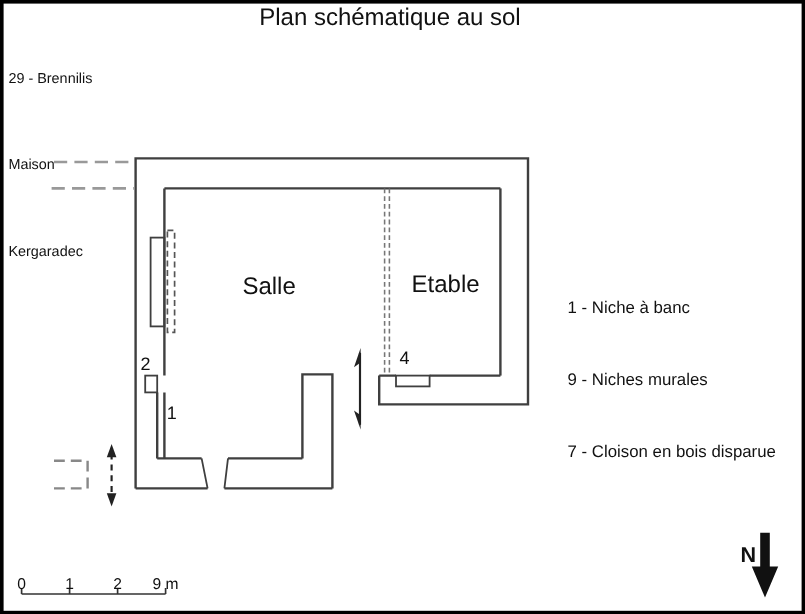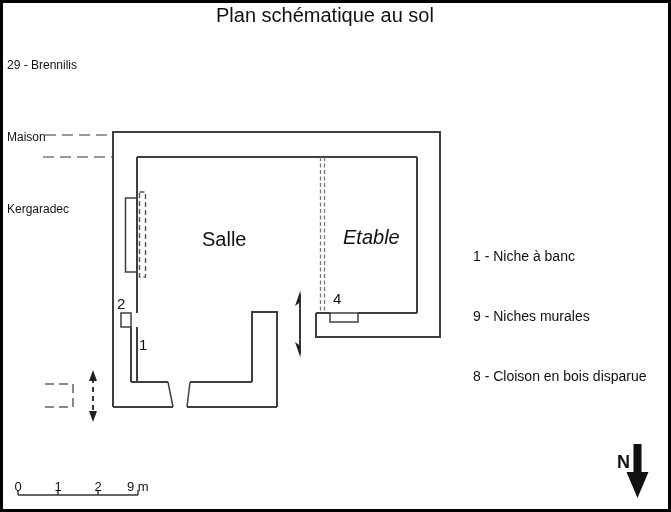--- a/index.html
+++ b/index.html
@@ -85,30 +85,30 @@
   </svg>
 
   <div class="txt loc" style="left:7px;top:5px;">
     <div>29 - Brennilis</div>
     <div>Maison</div>
     <div>Kergaradec</div>
   </div>
   <div class="txt title" style="left:216px;top:4px;">Plan schématique au sol</div>
 
   <div class="txt room" style="left:202px;top:228px;">Salle</div>
-  <div class="txt room" style="left:343px;top:226px;font-style:italic;">Etable</div>
+  <div class="txt room" style="left:343px;top:226px;">Etable</div>
 
   <div class="txt marker" style="left:139px;top:336px;">1</div>
   <div class="txt marker" style="left:117px;top:295px;">2</div>
   <div class="txt marker" style="left:333px;top:290px;">4</div>
 
   <div class="txt legend" style="left:473px;top:206px;">
     <div>1 - Niche à banc</div>
     <div>9 - Niches murales</div>
-    <div>8 - Cloison en bois disparue</div>
+    <div>7 - Cloison en bois disparue</div>
   </div>
 
   <div class="txt scalelbl" style="left:18px;top:479px;transform:translateX(-50%);">0</div>
   <div class="txt scalelbl" style="left:58px;top:479px;transform:translateX(-50%);">1</div>
   <div class="txt scalelbl" style="left:98px;top:479px;transform:translateX(-50%);">2</div>
   <div class="txt scalelbl" style="left:127px;top:479px;">9 m</div>
 
   <div class="txt north" style="left:617px;top:452px;">N</div>
 
 </div>

